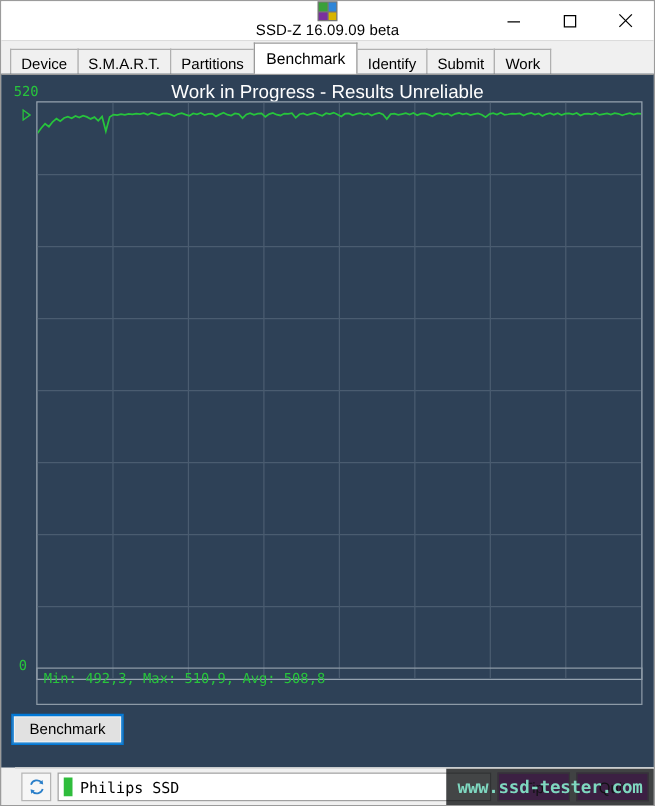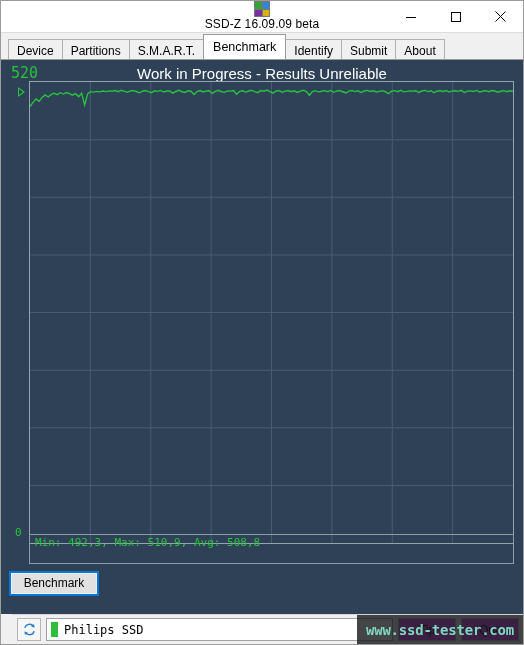--- a/index.html
+++ b/index.html
@@ -147,21 +147,21 @@
     font-size: 15px;
     color: #ffffff;
     letter-spacing: 0px;
     line-height: 13px;
   }
   #ymax-label {
     position: absolute;
     left: 1px;
     top: 0px;
     font-family: "DejaVu Sans Mono", monospace;
-    font-size: 15px;
+    font-size: 11px;
     color: #27c43c;
     line-height: 13px;
   }
   #ymin-label {
     position: absolute;
     left: 5px;
     bottom: 25px;
     font-family: "DejaVu Sans Mono", monospace;
     font-size: 11px;
     color: #27c43c;
@@ -369,26 +369,26 @@
         <svg width="13" height="13" viewBox="0 0 13 13">
           <line x1="1.5" y1="1.5" x2="11.5" y2="11.5" stroke="#000" stroke-width="1"></line>
           <line x1="11.5" y1="1.5" x2="1.5" y2="11.5" stroke="#000" stroke-width="1"></line>
         </svg>
       </div>
     </div>
   </div>
 
   <div id="tabstrip">
     <div class="tab">Device</div>
+    <div class="tab">S.M.A.R.T.</div>
     <div class="tab">Partitions</div>
-    <div class="tab">S.M.A.R.T.</div>
     <div class="tab selected">Benchmark</div>
     <div class="tab">Identify</div>
     <div class="tab">Submit</div>
-    <div class="tab">About</div>
+    <div class="tab">Work</div>
   </div>
 
   <div id="content">
 
     <div id="chart-region">
 
       <div id="chart-title">Work in Progress - Results Unreliable</div>
       <div id="ymax-label">520</div>
       <div id="ymin-label">0</div>
 

